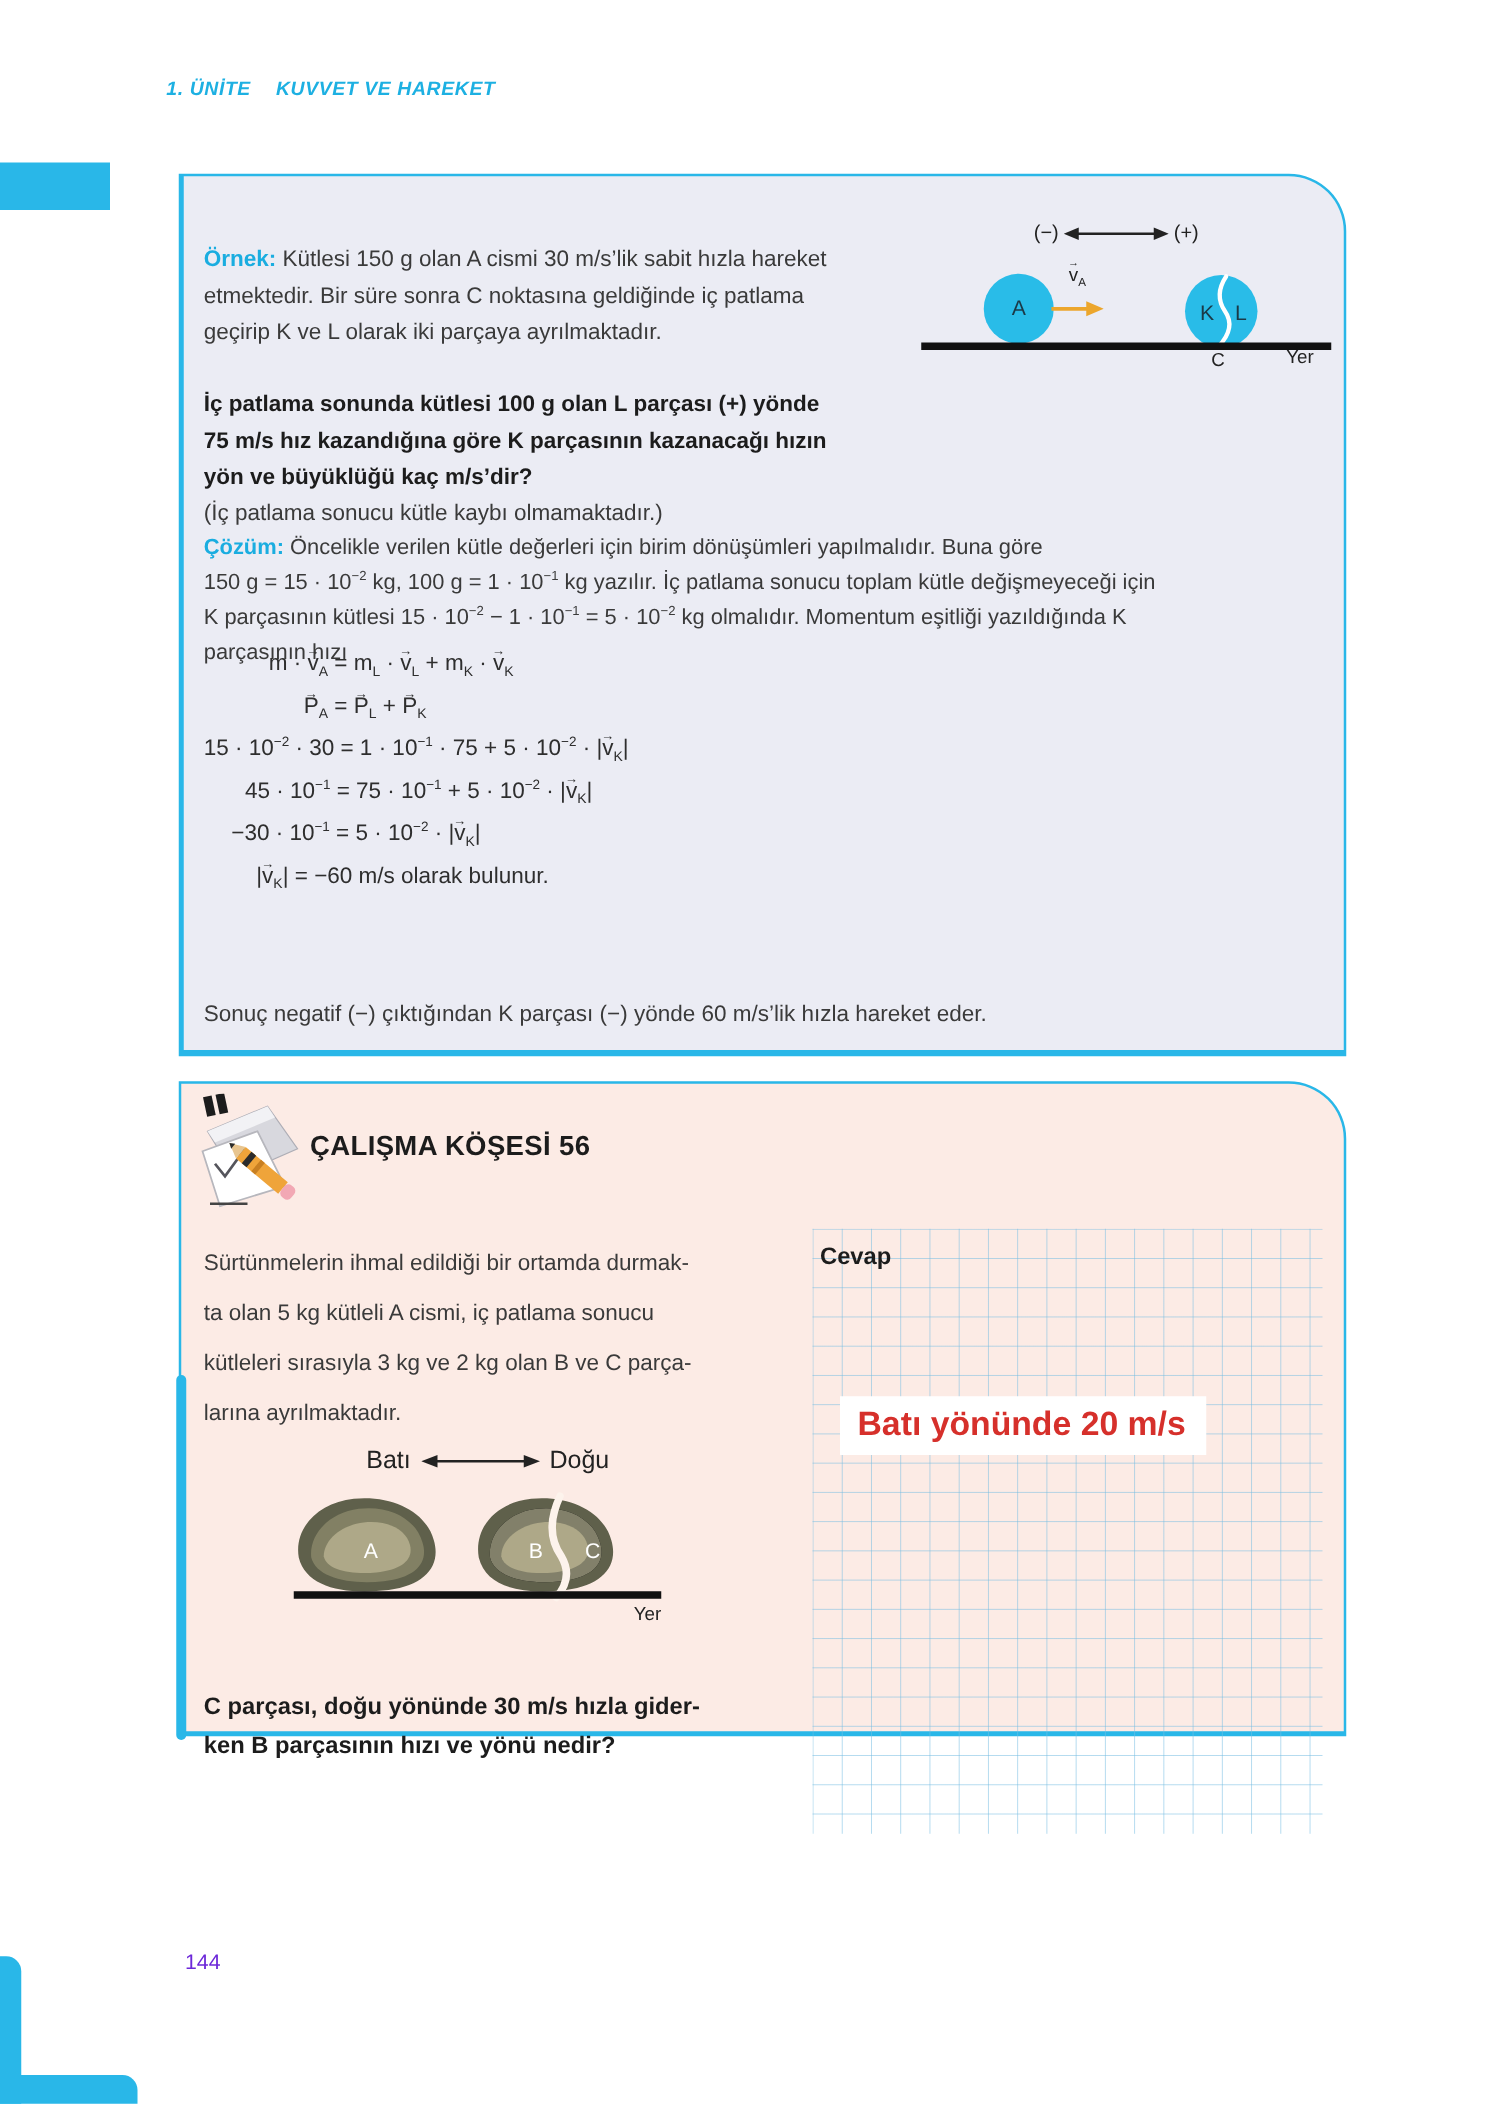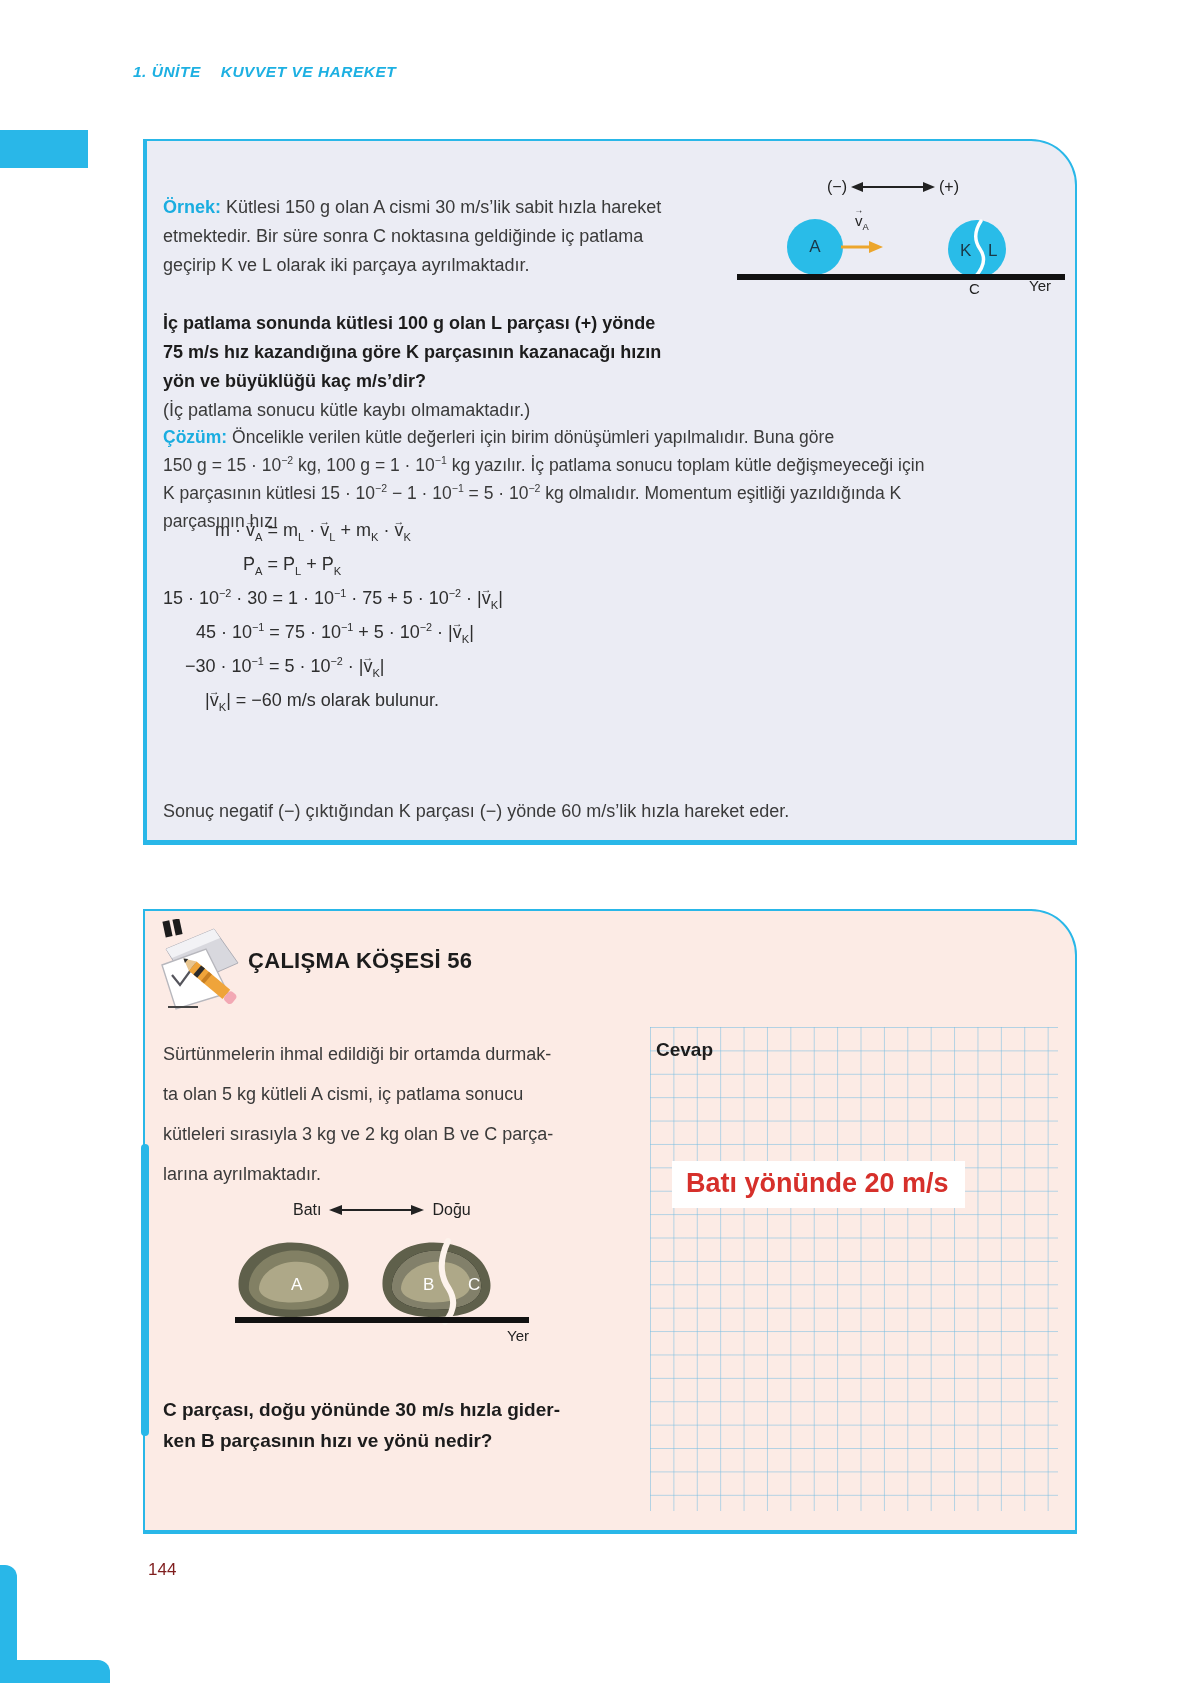--- a/index.html
+++ b/index.html
@@ -35,41 +35,41 @@
   .sign-row{position:absolute;left:100px;top:12px;display:flex;align-items:center;gap:4px;font-size:16px;color:#222;}
   .circle-a{
     position:absolute;left:60px;top:53px;width:56px;height:56px;border-radius:50%;
     background:#29bce8;display:flex;align-items:center;justify-content:center;
     font-size:17px;color:#1b3947;
   }
   .ground-line{position:absolute;left:10px;top:108px;width:328px;height:6px;background:#111;}
   .diagram-label{position:absolute;font-size:15px;color:#222;}
   
   .workbox{
-    position:absolute;left:143px;top:909px;width:934px;height:625px;
+    position:absolute;left:143px;top:865px;width:934px;height:524px;
     background:#fcebe5;border:2px solid #29b7e8;border-bottom-width:4px;
     border-radius:0 46px 0 0;box-sizing:border-box;
   }
   .workbox-accent{position:absolute;left:-4px;top:233px;width:8px;height:292px;background:#29b7e8;border-radius:4px;}
   .wb-title{position:absolute;left:103px;top:37px;font-size:22px;font-weight:bold;color:#1c1c1c;letter-spacing:.3px;}
   .wb-problem{position:absolute;left:18px;top:123px;font-size:18px;line-height:40px;color:#3a3a3a;width:470px;}
   .wb-question{position:absolute;left:18px;top:483px;font-size:19px;line-height:31px;font-weight:bold;color:#1c1c1c;}
-  .westeast{position:absolute;left:148px;top:290px;display:flex;align-items:center;gap:8px;font-size:16px;color:#222;}
+  .westeast{position:absolute;left:148px;top:290px;display:flex;align-items:center;gap:8px;font-size:20px;color:#222;}
   .answer-area{
     position:absolute;left:505px;top:116px;width:408px;height:484px;
     background-image:
       linear-gradient(to right, rgba(118,189,226,.55) 1px, transparent 1px),
       linear-gradient(to bottom, rgba(118,189,226,.55) 1px, transparent 1px);
     background-size:23.4px 23.4px;
   }
   .answer-label{position:absolute;left:6px;top:12px;font-size:19px;font-weight:bold;color:#1c1c1c;}
   .answer-strip{position:absolute;left:22px;top:134px;background:#ffffff;padding:7px 16px 9px 14px;}
   .answer-text{font-size:27px;font-weight:bold;color:#d6302b;font-family:"Liberation Sans","DejaVu Sans",sans-serif;}
   
-  .page-number{position:absolute;left:148px;top:1560px;font-size:17px;color:#7f1d1d;}
+  .page-number{position:absolute;left:148px;top:1560px;font-size:17px;color:#6d28d9;}
   .l-bar-v{position:absolute;left:0;top:1565px;width:17px;height:118px;background:#29b7e8;border-radius:0 12px 0 0;}
   .l-bar-h{position:absolute;left:0;top:1660px;width:110px;height:23px;background:#29b7e8;border-radius:0 12px 0 0;}
 </style>
 </head>
 <body>
 
 <div class="page-header">
   <span>1. ÜNİTE</span>
   <span>KUVVET VE HAREKET</span>
 </div>

